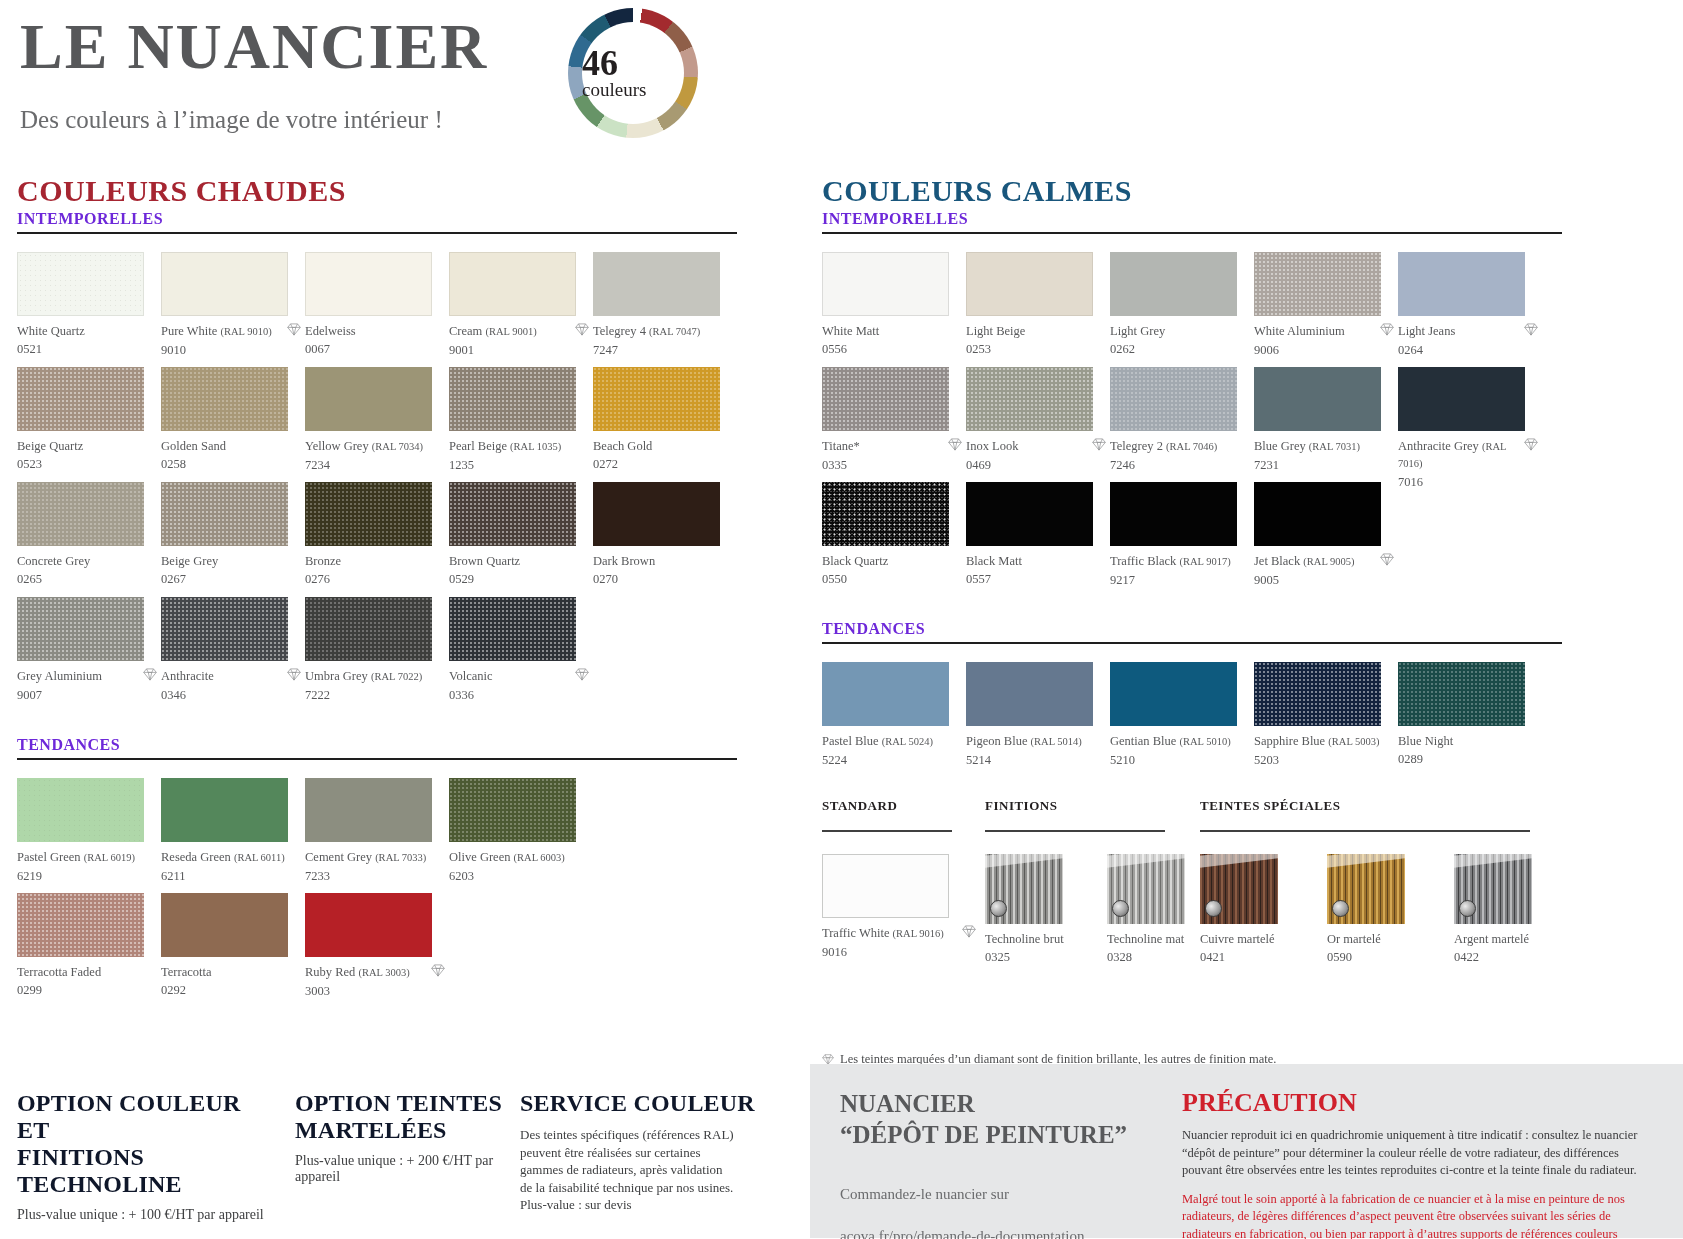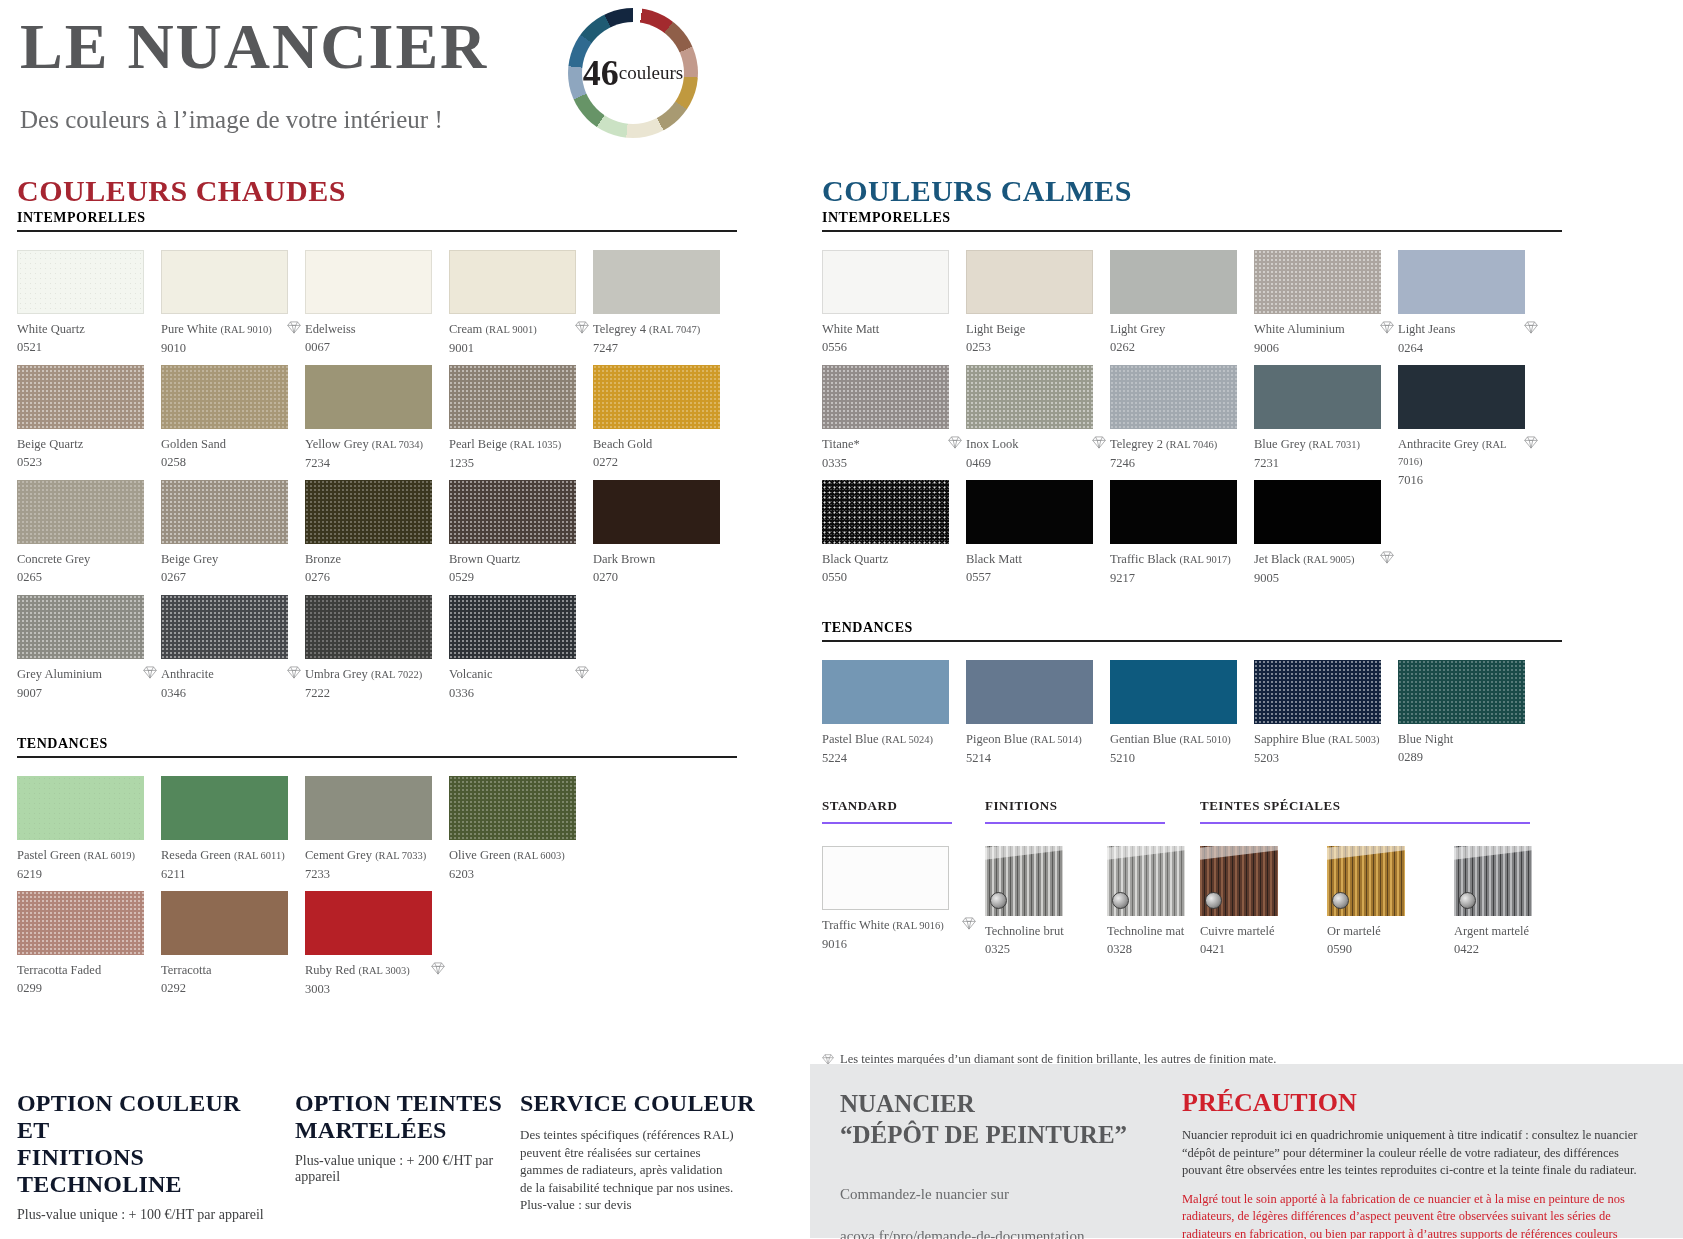--- a/index.html
+++ b/index.html
@@ -5,33 +5,33 @@
   html,body{margin:0;padding:0;background:#ffffff;}
   .page{position:relative;width:1683px;height:1239px;background:#fff;overflow:hidden;
         font-family:Liberation Serif, serif;color:#58595B;}
 
   
   .hdr-title{position:absolute;left:20px;top:10px;font-size:64px;font-weight:700;
              letter-spacing:2px;color:#57585A;}
   .hdr-sub{position:absolute;left:20px;top:106px;font-size:25px;color:#6A6B6D;}
   .badge{position:absolute;left:568px;top:8px;width:130px;height:130px;border-radius:50%;}
   .badge-hole{position:absolute;inset:14px;border-radius:50%;background:#fff;
-              display:flex;flex-direction:row;align-items:center;justify-content:center;}
+              display:flex;flex-direction:column;align-items:flex-start;justify-content:center;}
   .badge-num{font-size:36px;font-weight:700;color:#231F20;line-height:34px;}
   .badge-lbl{font-size:19px;color:#231F20;line-height:20px;}
 
   
   .col{position:absolute;top:174px;}
   .col-left{left:17px;width:720px;}
   .col-right{left:822px;width:740px;}
   .sec-title{position:absolute;top:0;left:0;font-size:30px;font-weight:700;letter-spacing:.5px;}
   .col-left .sec-title{color:#A62531;}
   .col-right .sec-title{color:#19567C;}
   .grp{position:absolute;left:0;width:100%;}
-  .grp-h{font-size:14px;font-weight:700;color:#000000;letter-spacing:.5px;
+  .grp-h{font-size:16px;font-weight:700;color:#6d28d9;letter-spacing:.5px;
          padding-bottom:4px;border-bottom:2px solid #1E1E1E;margin-bottom:18px;}
   .srow{display:grid;grid-template-columns:repeat(5,127px);column-gap:17px;}
   .cell{height:115px;}
   .sw{width:127px;height:64px;box-sizing:border-box;}
   .spk-faint{background-image:radial-gradient(rgba(120,130,110,.14) .8px,transparent 1px);background-size:5px 5px;}
   .spk-light{background-image:radial-gradient(rgba(255,255,255,.45) .8px,transparent 1px);background-size:4px 4px;}
   .spk-soft{background-image:radial-gradient(rgba(255,255,255,.28) .7px,transparent .9px);background-size:4px 4px;}
   .spk-strong{background-image:radial-gradient(rgba(255,255,255,.85) .9px,transparent 1.1px),
               radial-gradient(rgba(255,255,255,.45) .8px,transparent 1px);
               background-size:5px 5px,3px 3px;background-position:0 0,1.5px 2px;}
@@ -39,21 +39,21 @@
   .nmline{display:flex;align-items:flex-start;}
   .nm{flex:1;}
   .ral{font-size:10.5px;letter-spacing:0;}
   .dia{margin-left:4px;flex:0 0 auto;margin-right:6px;}
   .cd{margin-top:2px;}
 
   
   .fin-wrap{position:absolute;left:0;width:740px;}
   .fin-block{position:absolute;top:0;}
   .fin-h{font-size:13px;font-weight:700;color:#231F20;letter-spacing:.5px;
-         padding-bottom:8px;border-bottom:2px solid #8b5cf6;margin-bottom:22px;}
+         padding-bottom:16px;border-bottom:2px solid #404040;margin-bottom:22px;}
   .fin-cells{display:flex;}
   .radimg{width:78px;height:70px;position:relative;overflow:hidden;}
   .radcap{position:absolute;left:0;right:0;top:-3px;height:12px;background:rgba(255,255,255,.55);
           transform:skewY(-7deg);}
   .valve{position:absolute;left:5px;bottom:7px;width:15px;height:15px;border-radius:50%;
          background:radial-gradient(circle at 35% 35%,#ececec,#9a9a9a 60%,#4c4c4c);
          border:1px solid #3c3c3c;}
   .rad-lab{width:100px;}
 
   .note{position:absolute;left:0;font-size:12.5px;line-height:19px;color:#4b4c4e;}

